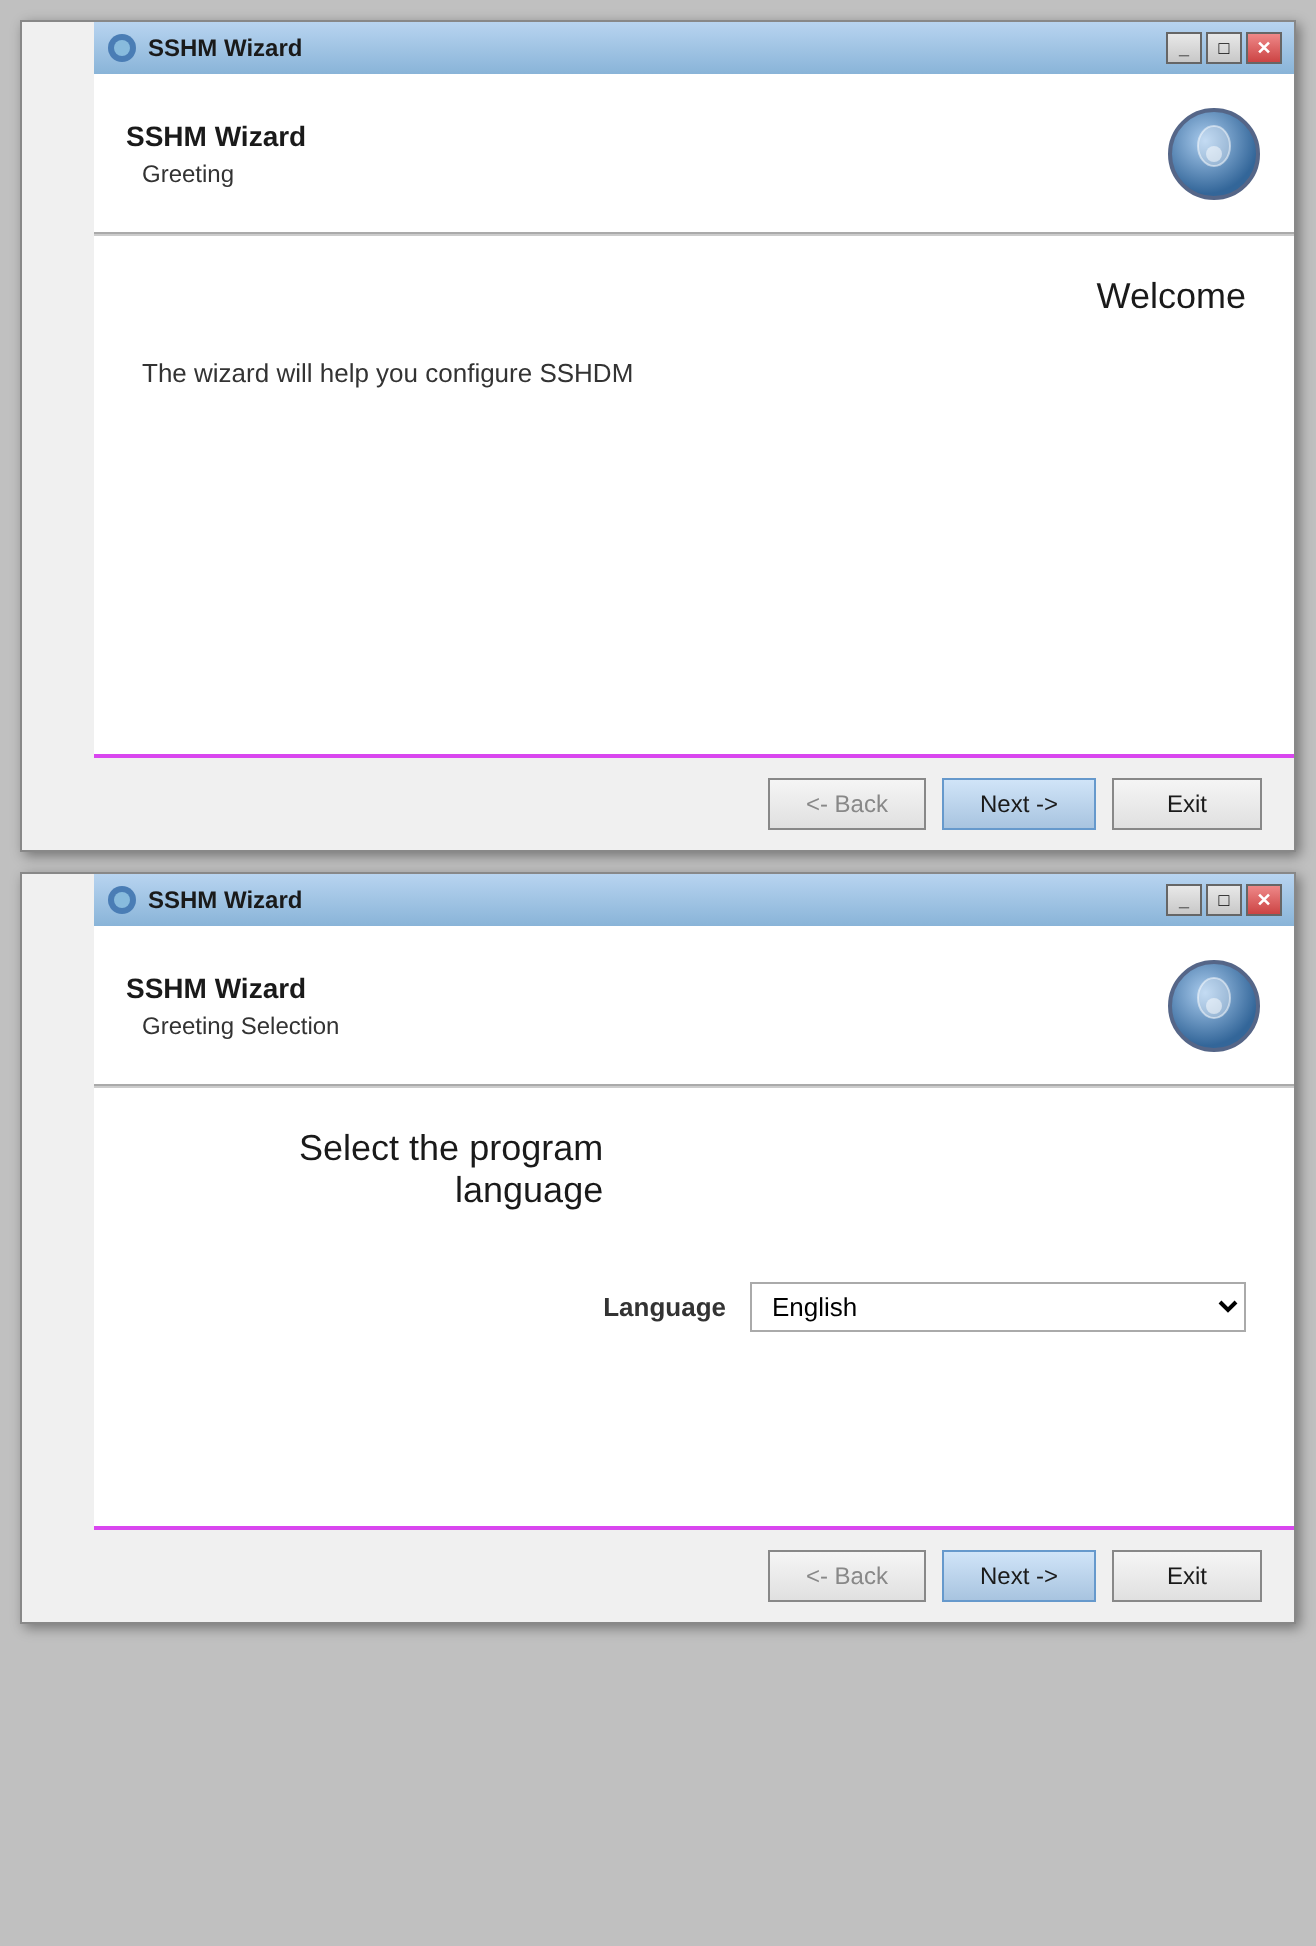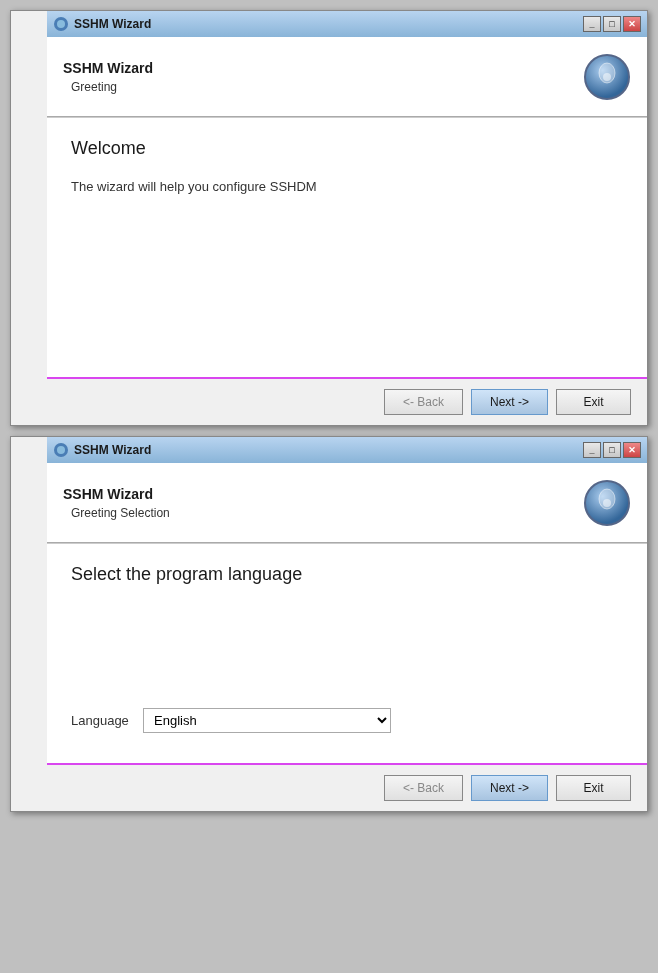--- a/index.html
+++ b/index.html
@@ -113,21 +113,21 @@
     .wizard-main {
       background: white;
       border-top: 1px solid #ccc;
       min-height: 260px;
       padding: 20px 24px;
     }
 
     .main-title {
       font-size: 18px;
       font-weight: normal;
-      text-align: left;
+      text-align: right;
       margin-bottom: 20px;
       color: #1a1a1a;
     }
 
     .main-body {
       font-size: 13px;
       color: #333;
       margin-top: 16px;
     }
 
@@ -136,20 +136,21 @@
       display: flex;
       align-items: center;
       gap: 12px;
       margin-top: 10px;
     }
 
     .language-label {
       font-size: 13px;
       color: #333;
       min-width: 60px;
+      font-weight: bold;
     }
 
     .language-select {
       padding: 3px 6px;
       border: 1px solid #aaa;
       background: white;
       font-size: 13px;
       width: 248px;
       cursor: pointer;
     }
@@ -274,21 +275,21 @@
             <stop offset="0%" stop-color="#aaccee"></stop>
             <stop offset="100%" stop-color="#336699"></stop>
           </radialGradient>
         </defs>
         <circle cx="24" cy="24" r="22" fill="url(#logoGrad2)" stroke="#556688" stroke-width="2"></circle>
         <ellipse cx="24" cy="20" rx="8" ry="10" fill="rgba(255,255,255,0.3)" stroke="rgba(255,255,255,0.5)" stroke-width="1"></ellipse>
         <circle cx="24" cy="24" r="4" fill="rgba(255,255,255,0.5)"></circle>
       </svg>
     </div>
 
-    <div class="wizard-main" style="min-height: 220px; padding-bottom: 30px; display: flex; flex-direction: column; justify-content: space-between;">
+    <div class="wizard-main" style="min-height: 220px; padding-bottom: 30px; display: flex; flex-direction: row; justify-content: space-between;">
       <h2 class="main-title">Select the program language</h2>
       <div class="language-row">
         <label class="language-label">Language</label>
         <select class="language-select">
           <option>English</option>
           <option>German</option>
           <option>French</option>
           <option>Spanish</option>
         </select>
       </div>

